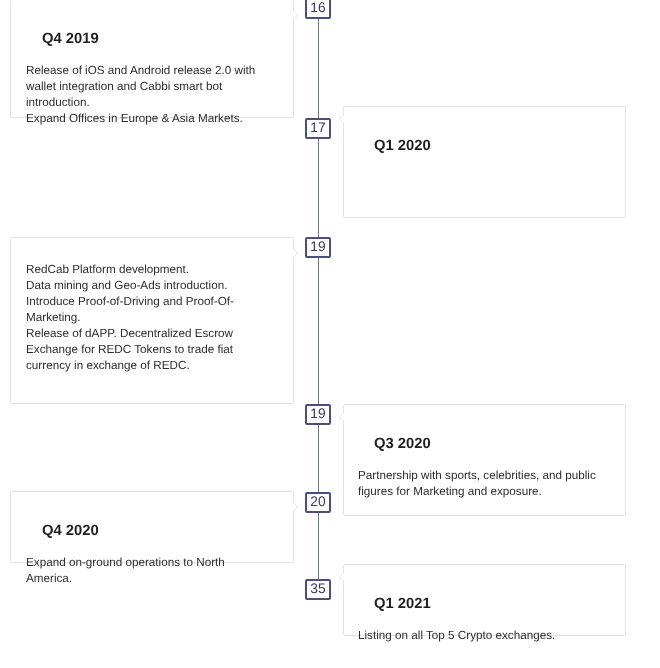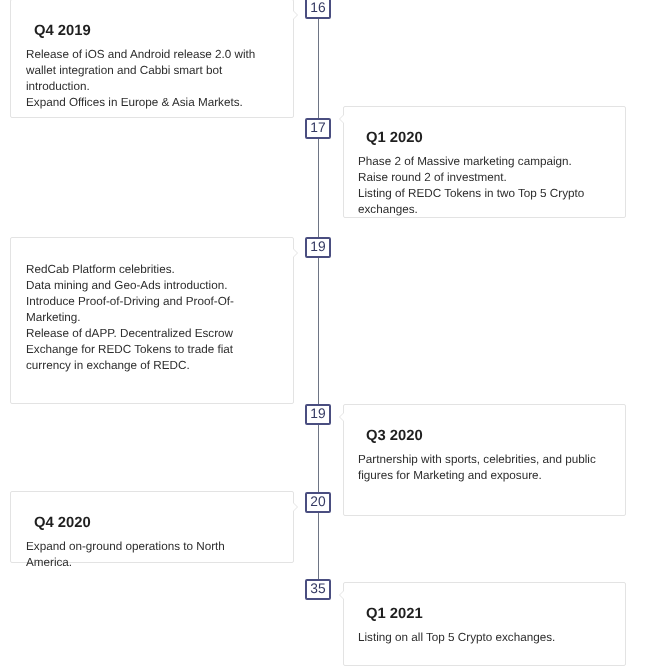--- a/index.html
+++ b/index.html
@@ -27,33 +27,33 @@
   .card{position:absolute;background:#ffffff;border:1px solid #e3e3e3;
         border-radius:2px;box-sizing:border-box;padding:16px 23px 0 15px;}
   .card.left {left:10px; width:284px;padding-left:15px;padding-right:23px;}
   .card.right{left:343px;width:283px;padding-left:14px;padding-right:24px;}
 
   .c1{top:-1px;  height:119px}
   .c2{top:106px; height:112px}
   .c3{top:237px; height:167px}
   .c4{top:404px; height:112px}
   .c5{top:491px; height:72px}
-  .c6{top:582px; height:84px}
+  .c6{top:564px; height:72px}
 
   
   .arrow,.arrow-fill{position:absolute;width:0;height:0;
         border-top:5px solid transparent;border-bottom:5px solid transparent;}
   .card.left  .arrow     {right:-5px;border-left:5px solid #e3e3e3;}
   .card.left  .arrow-fill{right:-4px;border-left:5px solid #ffffff;}
   .card.right .arrow     {left:-5px; border-right:5px solid #e3e3e3;}
   .card.right .arrow-fill{left:-4px; border-right:5px solid #ffffff;}
   .card.left  .arrow,.card.left  .arrow-fill{top:9.5px}
   .card.right .arrow,.card.right .arrow-fill{top:6.5px}
 
-  .ct{font-size:14.8px;font-weight:bold;color:#1f1f1f;margin:8px;line-height:1;}
+  .ct{font-size:14.8px;font-weight:bold;color:#1f1f1f;margin:16px;line-height:1;}
   .cb{font-size:11.7px;color:#2d2d2d;margin:8px 0 0 0;
       white-space:pre-line;line-height:16px;}
 </style>
 </head>
 <body>
 
 <div class="timeline">
 
   <div class="axis"></div>
 
@@ -69,29 +69,26 @@
     <div class="arrow-fill"></div>
     <div class="ct">Q4 2019</div>
     <div class="cb">Release of iOS and Android release 2.0 with wallet integration and Cabbi smart bot introduction.
 Expand Offices in Europe &amp; Asia Markets.</div>
   </div>
 
   <div class="card right c2">
     <div class="arrow"></div>
     <div class="arrow-fill"></div>
     <div class="ct">Q1 2020</div>
-    <div class="cb">Phase 2 of Massive marketing campaign.
-Raise round 2 of investment.
-Listing of REDC Tokens in two Top 5 Crypto exchanges.</div>
   </div>
 
   <div class="card left c3">
     <div class="arrow"></div>
     <div class="arrow-fill"></div>
-    <div class="cb">RedCab Platform celebrities.
+    <div class="cb">RedCab Platform development.
 Data mining and Geo-Ads introduction.
 Introduce Proof-of-Driving and Proof-Of-Marketing.
 Release of dAPP. Decentralized Escrow Exchange for REDC Tokens to trade fiat currency in exchange of REDC.</div>
   </div>
 
   <div class="card right c4">
     <div class="arrow"></div>
     <div class="arrow-fill"></div>
     <div class="ct">Q3 2020</div>
     <div class="cb">Partnership with sports, celebrities, and public figures for Marketing and exposure.</div>

